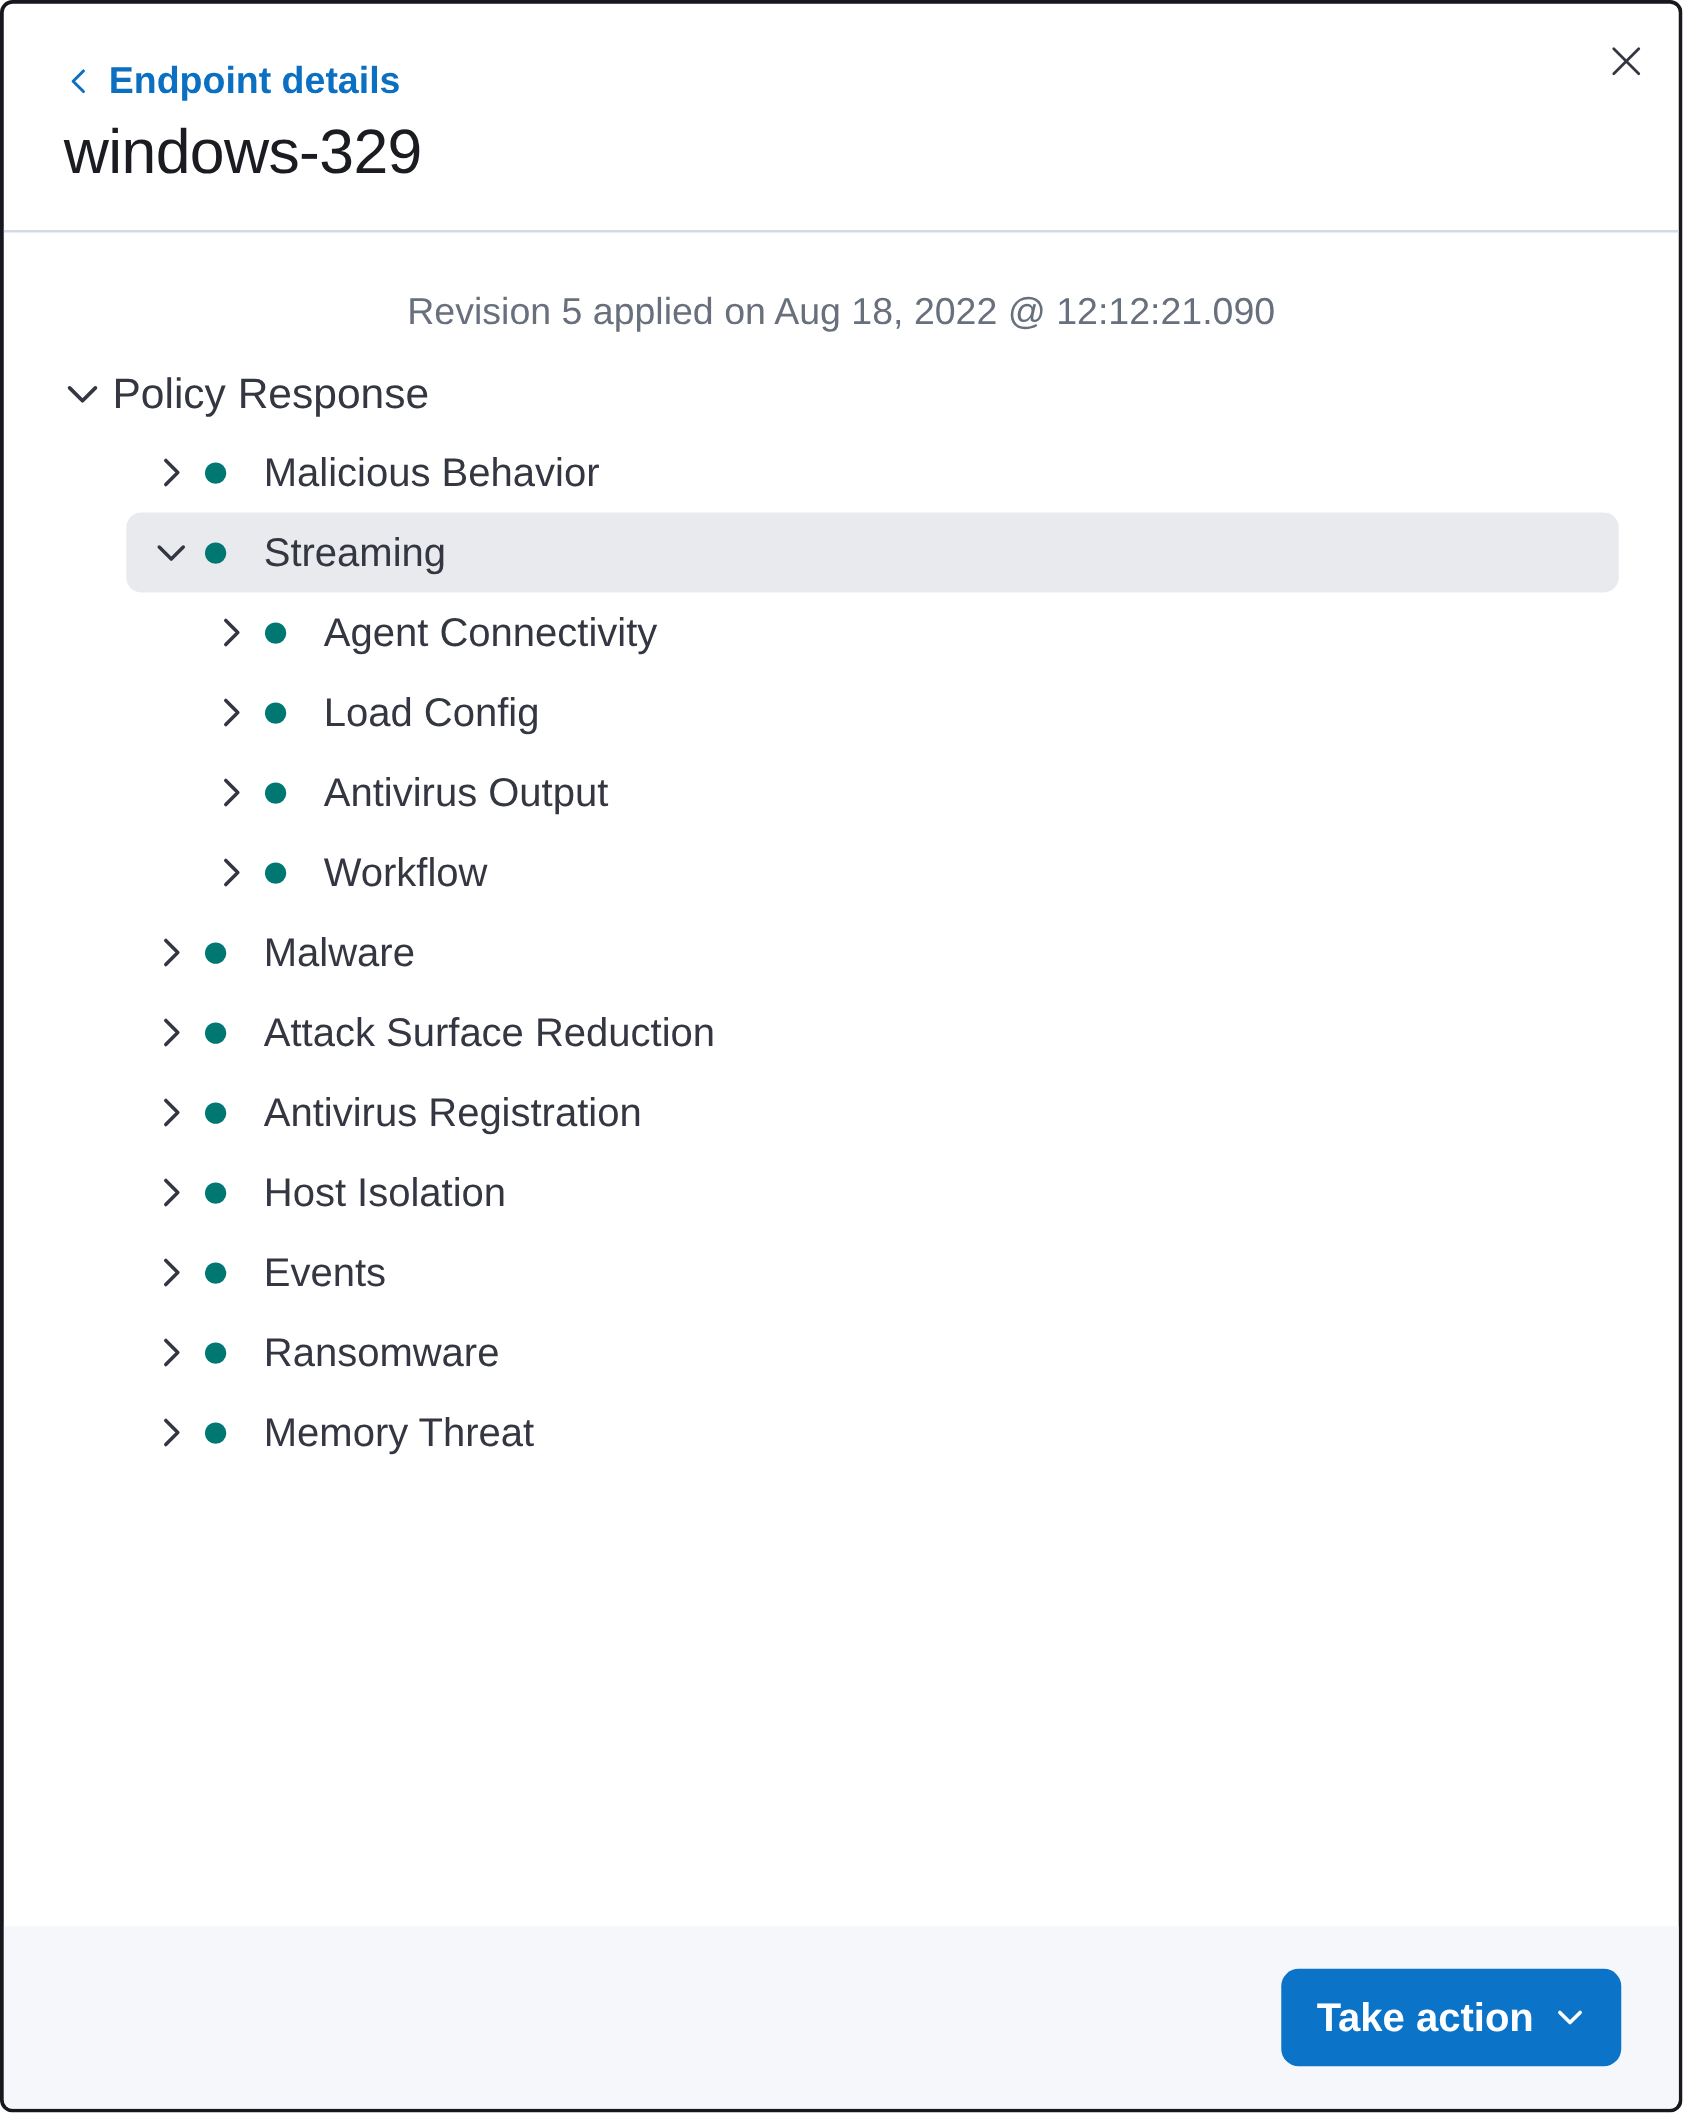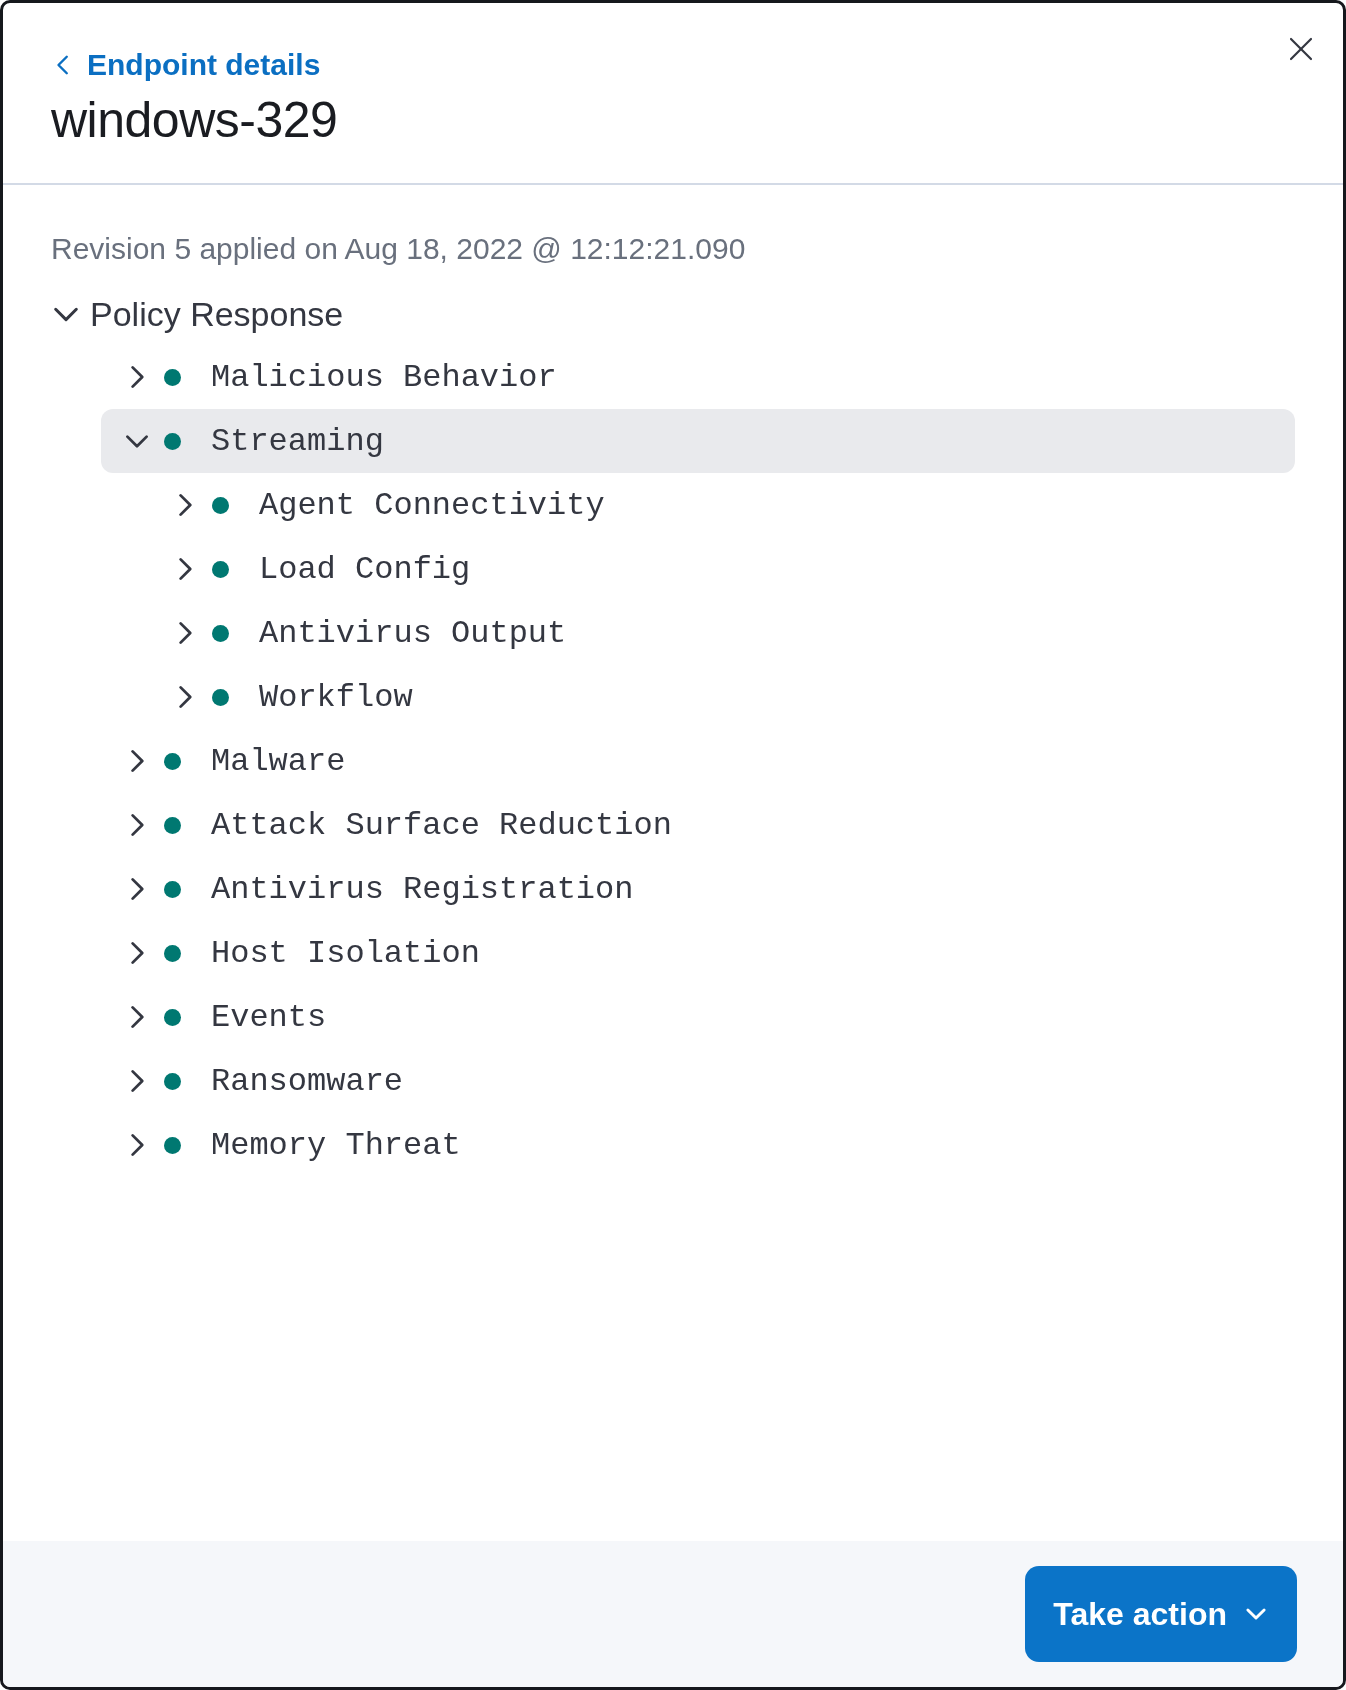--- a/index.html
+++ b/index.html
@@ -46,21 +46,21 @@
     margin-top:12px;
     font-size:50px;font-weight:400;line-height:54px;
     color:var(--text-title);
     letter-spacing:-0.5px;
   }
   .divider{
     margin-top:36px;
     border-bottom:2px solid var(--divider);
   }
   
-  main{padding:46px 48px 0 48px;}
+  main{padding:46px 48px 0 48px;text-align:center;}
   .revision{
     font-size:30px;line-height:36px;
     color:var(--text-gray);
   }
   .accordion-header{
     margin-top:27px;
     display:flex;align-items:center;gap:9px;
     font-size:34px;line-height:40px;color:var(--text-dark);
     cursor:pointer;width:max-content;
   }
@@ -68,21 +68,20 @@
   .accordion-header svg{width:30px;height:30px;stroke:var(--text-dark);}
   
   .tree{margin-top:11px;margin-left:50px;}
   .tree-row{
     display:flex;align-items:center;
     height:64px;
     padding-left:22px;
     border-radius:12px;
     font-size:32px;color:var(--text-dark);
     cursor:pointer;
-    font-family:Liberation Mono, monospace;
   }
   .tree-row.level2{padding-left:70px;}
   .tree-row.selected{background:var(--selected-bg);}
   .tree-row .chev{display:inline-flex;width:28px;height:28px;flex:0 0 28px;}
   .tree-row .chev svg{width:28px;height:28px;stroke:var(--text-dark);transition:transform .1s;}
   .tree-row .chev.down svg{transform:rotate(90deg);}
   .tree-row .dot{
     width:17px;height:17px;border-radius:50%;
     background:var(--dot-teal);
     margin-left:13px;flex:0 0 17px;
@@ -92,21 +91,21 @@
   footer{
     position:absolute;left:0;right:0;bottom:0;
     height:146px;
     background:var(--footer-bg);
     display:flex;align-items:center;justify-content:flex-end;
     padding-right:46px;
     border-radius:0 0 7px 7px;
   }
   .take-action{
     display:inline-flex;align-items:center;justify-content:center;gap:16px;
-    min-width:250px;height:96px;
+    min-width:250px;height:78px;
     background:var(--button-blue);
     color:#fff;border:none;border-radius:14px;
     font-family:"Liberation Sans", sans-serif;
     font-size:32px;font-weight:600;
     cursor:pointer;
     padding:0 28px;
   }
   .take-action svg{width:26px;height:26px;stroke:#fff;}
 </style>
 </head>

